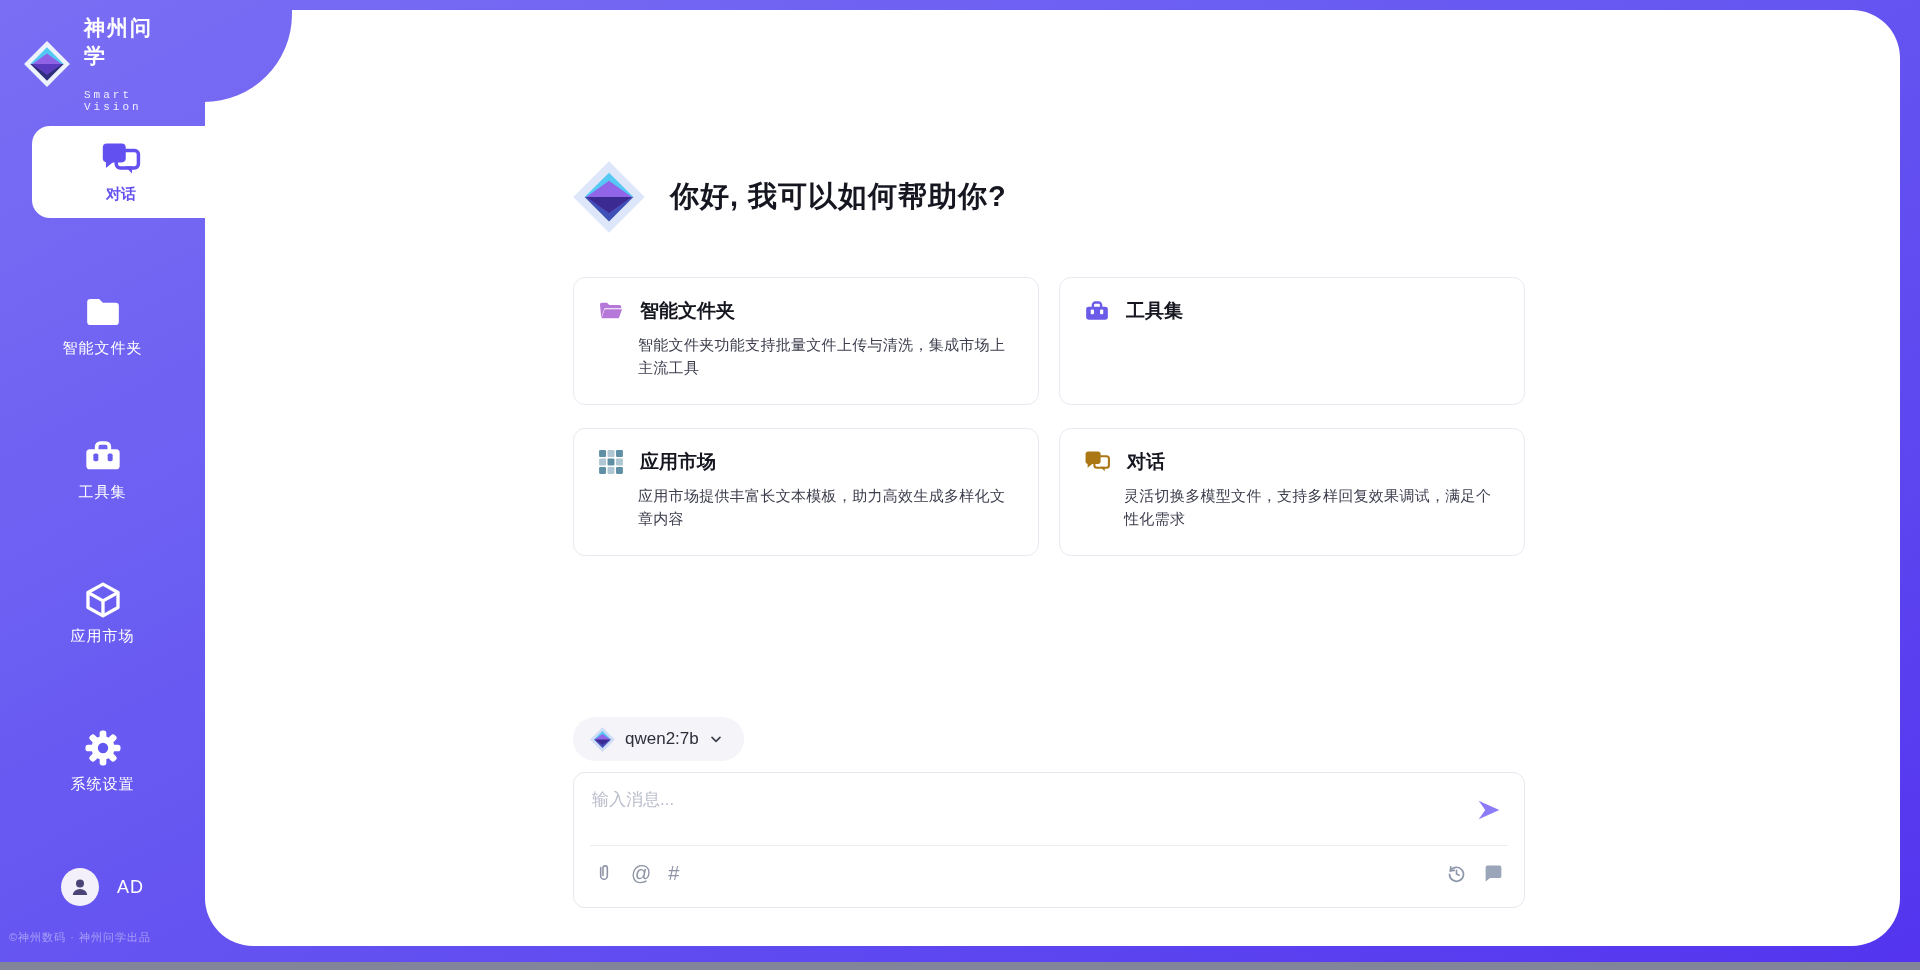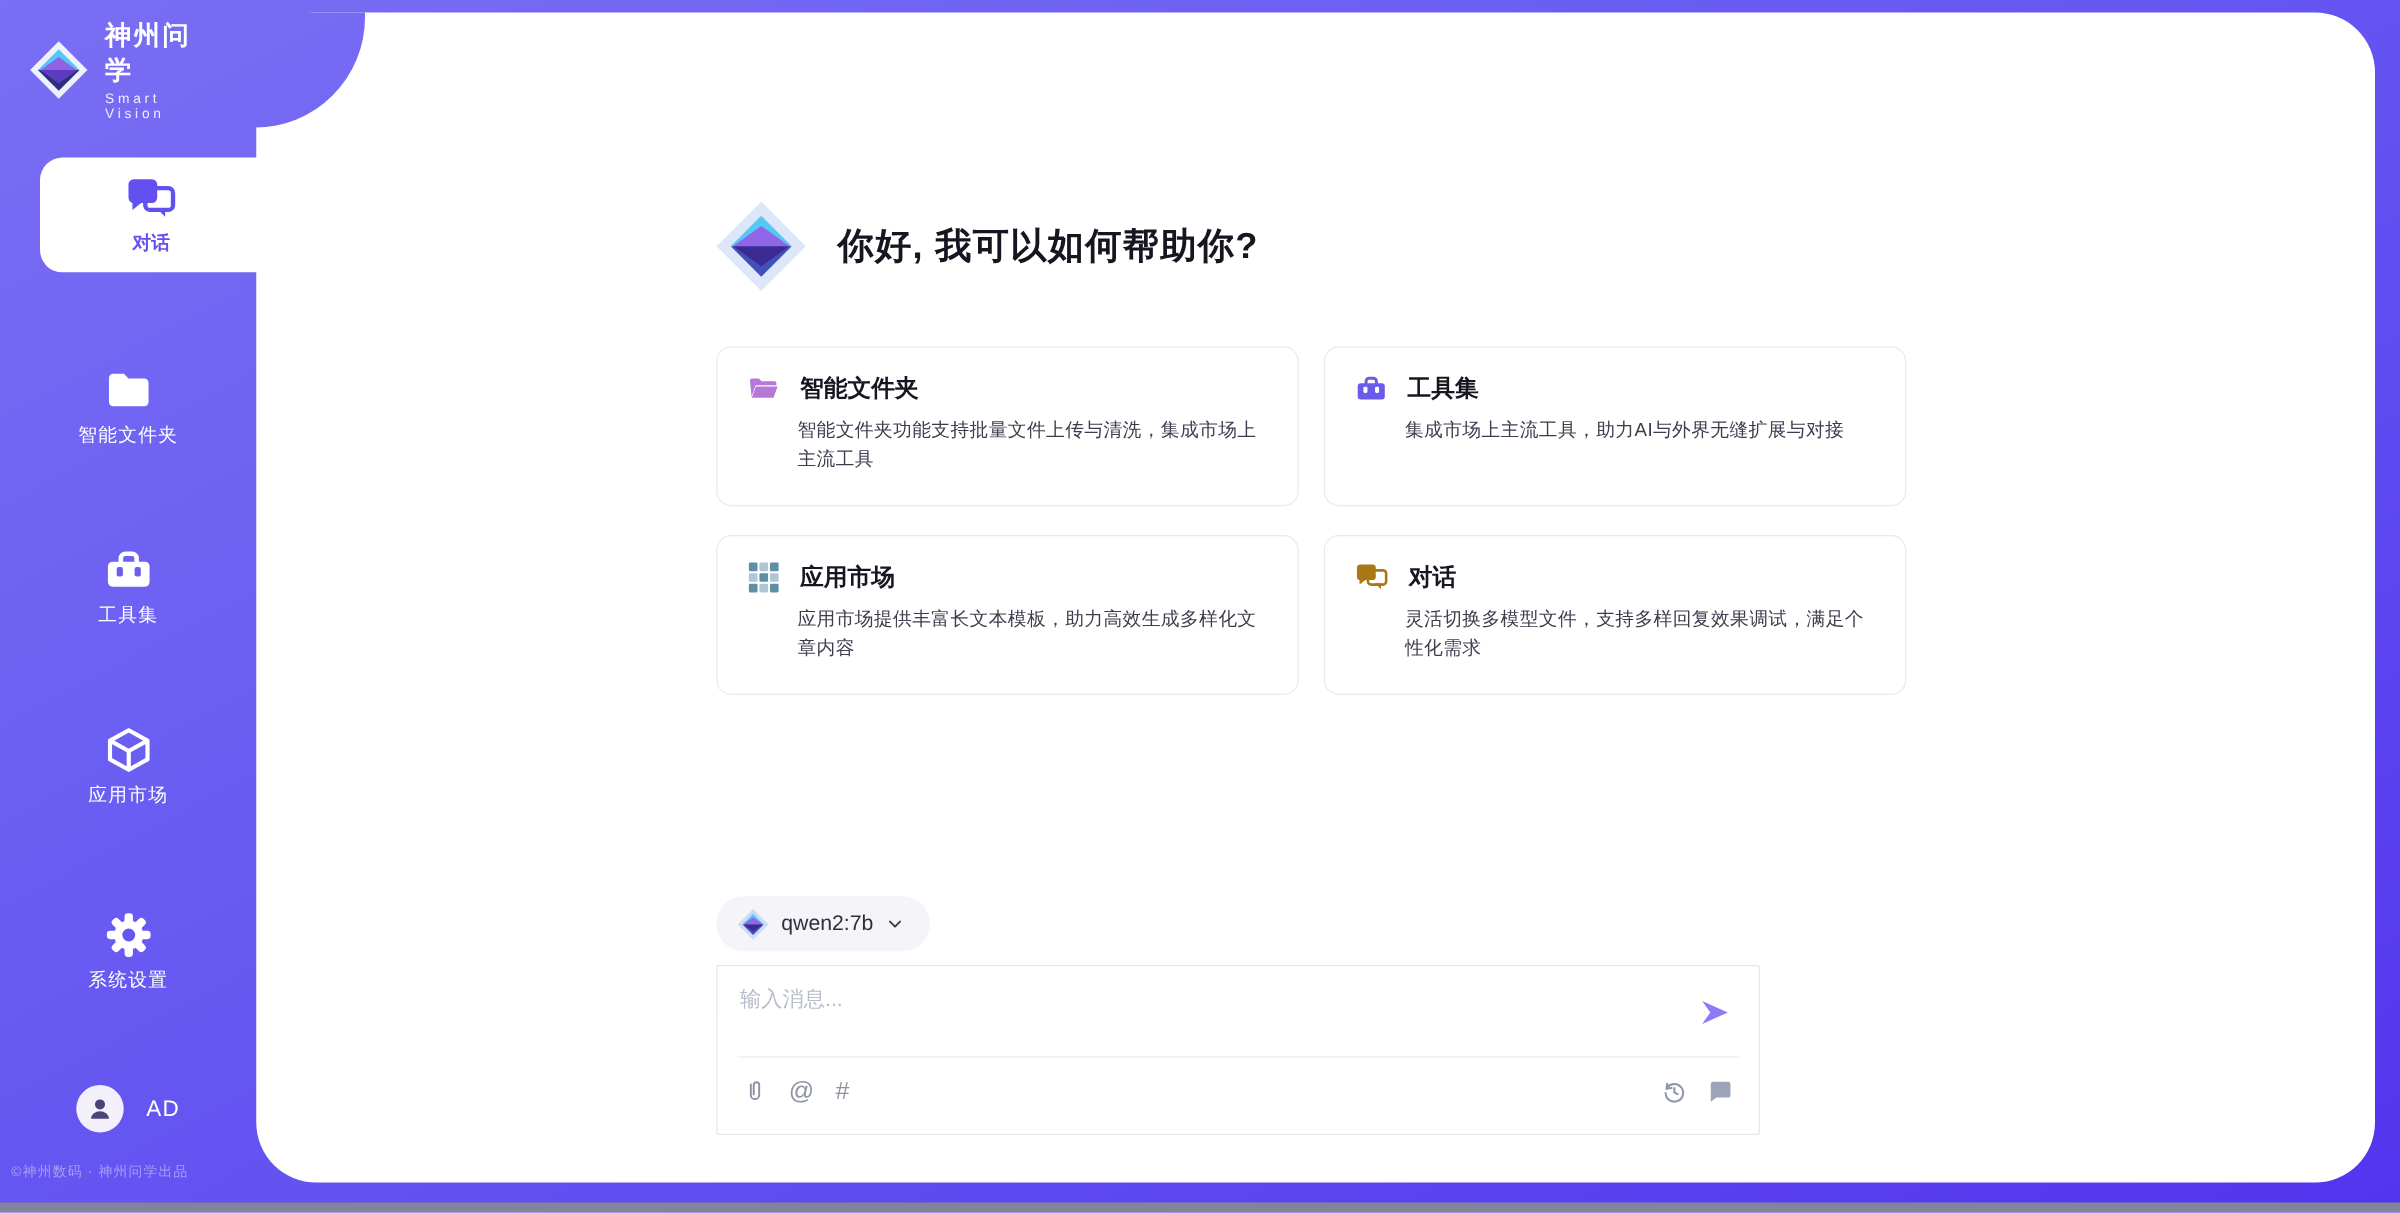--- a/index.html
+++ b/index.html
@@ -28,21 +28,21 @@
   }
   
   .fillet{position:absolute;width:28px;height:28px;background:var(--pg);background-attachment:fixed;}
   .fillet-top{left:177px;top:100px;-webkit-mask:radial-gradient(circle 28px at 0 0,#000 27px,transparent 28px);mask:radial-gradient(circle 28px at 0 0,#000 27px,transparent 28px);}
   .fillet-bottom{left:177px;top:218px;-webkit-mask:radial-gradient(circle 28px at 0 100%,#000 27px,transparent 28px);mask:radial-gradient(circle 28px at 0 100%,#000 27px,transparent 28px);}
 
   
   .sidebar{position:absolute;left:0;top:0;width:167px;height:970px;}
   .brand{position:absolute;left:22px;top:14px;display:flex;align-items:center;gap:12px;}
   .brand-text .name{color:#fff;font-size:21px;font-weight:bold;letter-spacing:2px;}
-  .brand-text .sub{color:#f0eeff;font-size:11px;letter-spacing:3px;margin-top:3px;}
+  .brand-text .sub{color:#f0eeff;font-size:11px;letter-spacing:3px;margin-top:19px;font-family:Liberation Mono, monospace;}
   .nav-item{
     position:absolute;left:0;width:205px;text-align:center;color:#fff;cursor:pointer;
   }
   .nav-item .nav-icon{display:block;margin:0 auto 7px auto;width:40px;height:40px;}
   .nav-item .nav-label{font-size:15px;letter-spacing:1px;}
   .nav-tab{
     position:absolute;left:32px;top:126px;width:178px;height:92px;
     background:#fff;border-radius:18px 0 0 18px;
     display:flex;flex-direction:column;align-items:center;justify-content:center;gap:6px;
     color:var(--accent);cursor:pointer;
@@ -73,22 +73,22 @@
   
   .model-pill{
     position:absolute;left:573px;top:717px;height:44px;
     display:inline-flex;align-items:center;gap:9px;padding:0 20px 0 16px;
     background:#f4f4f9;border-radius:22px;cursor:pointer;
   }
   .model-name{font-size:17px;color:#2e2f3a;}
 
   
   .composer{
-    position:absolute;left:573px;top:772px;width:835px;height:136px;
-    background:#fff;border:1px solid #e6e6ee;border-radius:2px;padding-left:45px;
+    position:absolute;left:573px;top:772px;width:952px;height:136px;
+    background:#fff;border:1px solid #e6e6ee;border-radius:12px;padding-left:45px;
   }
   .composer textarea{
     position:absolute;left:18px;top:15px;width:860px;height:50px;
     border:none;outline:none;resize:none;background:transparent;
     font-family:inherit;font-size:17px;color:#333;
   }
   .composer textarea::placeholder{color:#b9bcca;}
   .send-btn{position:absolute;right:22px;top:24px;width:26px;height:26px;cursor:pointer;}
   .comp-divider{position:absolute;left:16px;right:16px;top:72px;height:1px;background:#ededf3;}
   .comp-tools-left{position:absolute;left:20px;top:90px;display:flex;align-items:center;gap:17px;color:#8e94a6;}
@@ -237,21 +237,20 @@
       <span>
         <svg width="26" height="26" viewBox="0 0 24 24">
           <path d="M8.2 8.5 V6.4 a2.2 2.2 0 0 1 2.2-2.2 h3.2 a2.2 2.2 0 0 1 2.2 2.2 v2.1" fill="none" stroke="#6a5be8" stroke-width="2.2"></path>
           <rect x="2" y="8" width="20" height="12" rx="2.2" fill="#6a5be8"></rect>
           <rect x="6.2" y="10.5" width="3" height="4.6" rx="1" fill="#fff"></rect>
           <rect x="14.8" y="10.5" width="3" height="4.6" rx="1" fill="#fff"></rect>
         </svg>
       </span>
       <span class="card-title">工具集</span>
     </div>
-    <div class="card-desc">集成市场上主流工具，助力AI与外界无缝扩展与对接</div>
   </div>
 
   <div class="card">
     <div class="card-head">
       <span>
         <svg width="26" height="26" viewBox="0 0 24 24" fill="#5f8fa5">
           <rect x="1" y="1" width="6.4" height="6.4" rx="1"></rect>
           <rect x="8.8" y="1" width="6.4" height="6.4" rx="1" opacity=".5"></rect>
           <rect x="16.6" y="1" width="6.4" height="6.4" rx="1"></rect>
           <rect x="1" y="8.8" width="6.4" height="6.4" rx="1" opacity=".5"></rect>

